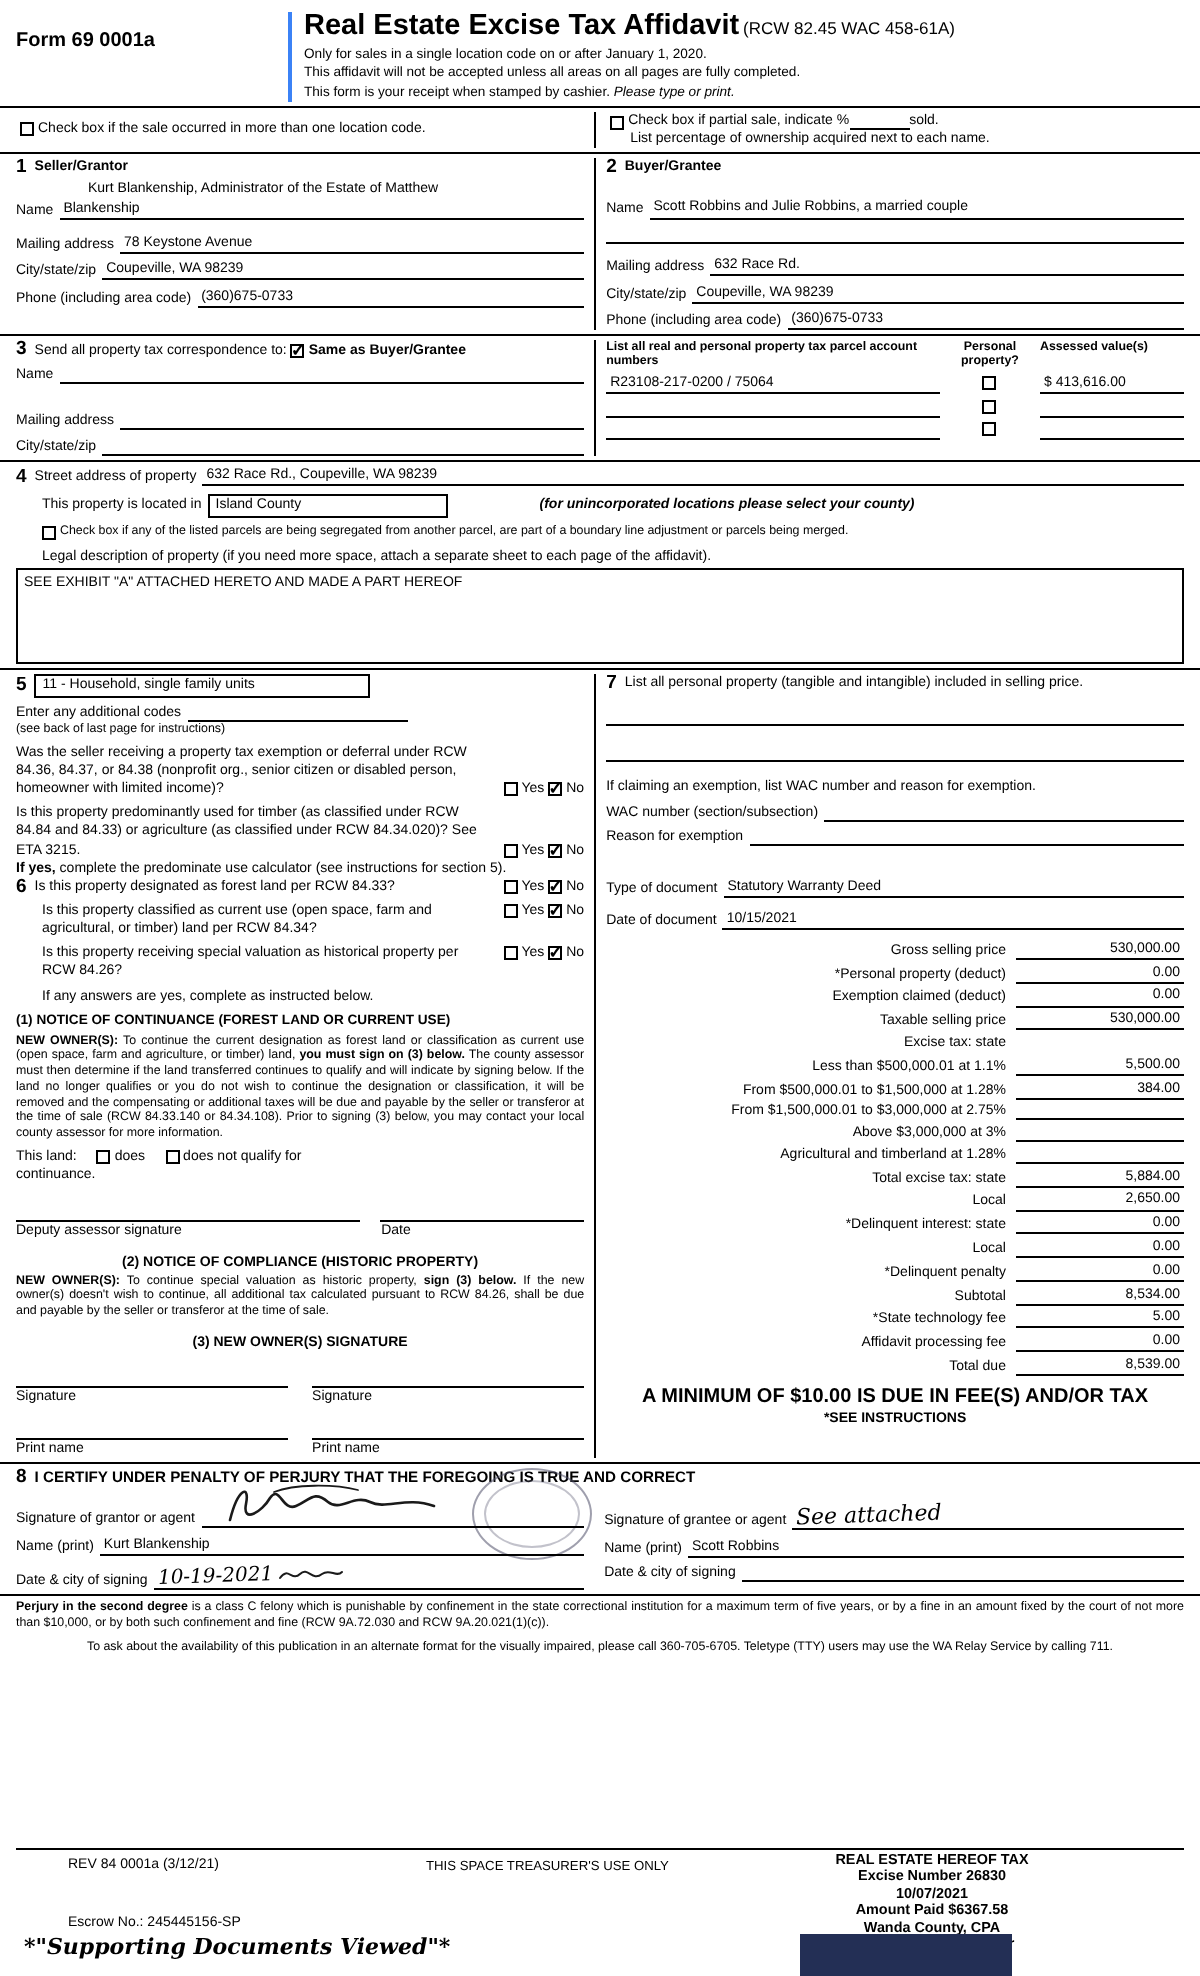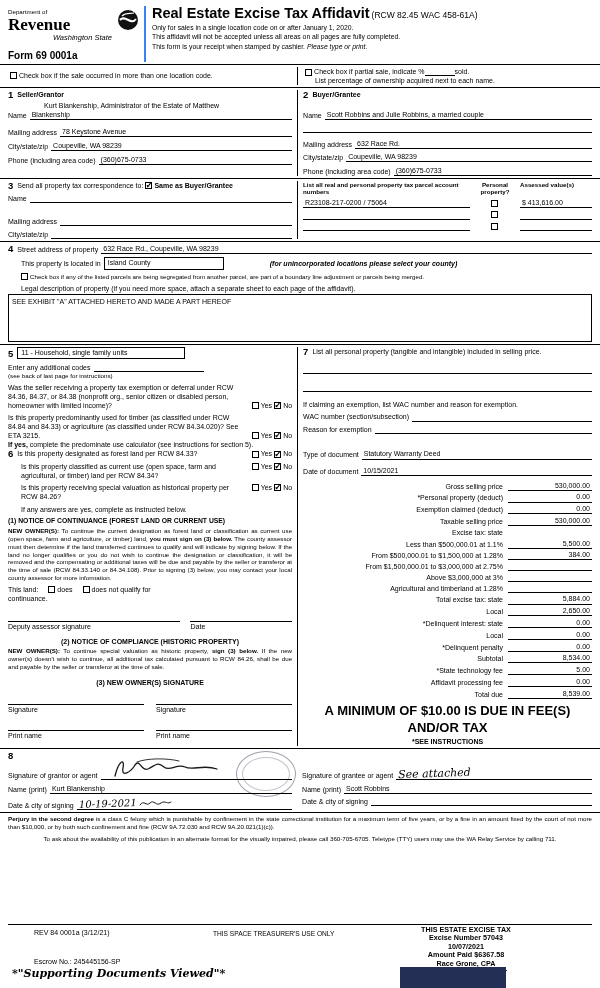--- a/index.html
+++ b/index.html
@@ -63,32 +63,20 @@
   .ftref{font-size:8.5px;font-weight:normal}
   .note{font-size:6.8px;line-height:1.35}
 </style>
 </head>
 <body>
 
 <div class="page">
 
   <div class="hdr">
     <div class="hdr-left">
-      <div class="logo-wrap">
-        <div>
-          <div class="sm">Department of</div>
-          <div class="agency">Revenue</div>
-          <div class="statel">Washington State</div>
-        </div>
-        <svg width="24" height="24" viewBox="0 0 24 24" style="margin-left:4px">
-          <circle cx="12" cy="12" r="10" fill="#111"></circle>
-          <path d="M4 12 C9 6,15 18,20 11" stroke="#fff" stroke-width="2" fill="none"></path>
-          <path d="M6 8 C10 4,14 6,18 5" stroke="#fff" stroke-width="1.2" fill="none"></path>
-        </svg>
-      </div>
       <div class="formno">Form 69 0001a</div>
     </div>
     <div class="hdr-right">
       <div>
         <span class="ftitle">Real Estate Excise Tax Affidavit</span>
         <span class="ftref">(RCW 82.45 WAC 458-61A)</span>
       </div>
       <div class="note" style="margin-top:2px">
         <div>Only for sales in a single location code on or after January 1, 2020.</div>
         <div>This affidavit will not be accepted unless all areas on all pages are fully completed.</div>
@@ -460,30 +448,31 @@
           <span class="mval">5.00</span>
         </div>
       <div class="mrow">
           <span class="mlab">Affidavit processing fee</span>
           <span class="mval">0.00</span>
         </div>
       <div class="mrow">
           <span class="mlab">Total due</span>
           <span class="mval">8,539.00</span>
         </div>
-      <div class="b center" style="font-size:13px;margin-top:4px">A MINIMUM OF $10.00 IS DUE IN FEE(S) AND/OR TAX</div>
+      <div class="b center" style="font-size:10px;margin-top:4px">A MINIMUM OF $10.00 IS DUE IN FEE(S) AND/OR TAX</div>
       <div class="b center">*SEE INSTRUCTIONS</div>
     </div>
   </div>
 
   <div class="hr"></div>
 
   <div class="s8">
     <div class="rowt">
       <span class="secnum">8</span>
+      <span class="b" style="font-size:7.6px">I CERTIFY UNDER PENALTY OF PERJURY THAT THE FOREGOING IS TRUE AND CORRECT</span>
     </div>
     <div class="stampc"></div>
     <div class="cols" style="margin-top:8px">
       <div class="cl">
         <div class="row">
             <span class="lab">Signature of grantor or agent</span>
           <span class="ul" style="min-height:12px">
             <svg class="sigsvg" viewBox="0 0 120 26">
               <path d="M8 20 C12 4 18 2 16 12 C14 22 24 16 28 9 C33 2 34 16 41 13 C48 10 50 5 57 11 C63 16 70 7 78 11 C86 15 96 8 110 13" fill="none" stroke="#1a1a1a" stroke-width="1.3" stroke-linecap="round"></path>
               <path d="M30 6 C40 2 60 2 72 5" fill="none" stroke="#1a1a1a" stroke-width="0.9" stroke-linecap="round"></path>
@@ -527,25 +516,25 @@
 
   <div class="sm" style="text-align:justify">
     <span class="b">Perjury in the second degree</span><span> is a class C felony which is punishable by confinement in the state correctional institution for a maximum term of five years, or by a fine in an amount fixed by the court of not more than $10,000, or by both such confinement and fine (RCW 9A.72.030 and RCW 9A.20.021(1)(c)).</span>
   </div>
   <div class="sm center" style="margin-top:4px;padding:0 30px">To ask about the availability of this publication in an alternate format for the visually impaired, please call 360-705-6705. Teletype (TTY) users may use the WA Relay Service by calling 711.</div>
 
   <div class="footer">
     <div class="f-rev">REV 84 0001a (3/12/21)</div>
     <div class="f-treas">THIS SPACE TREASURER'S USE ONLY</div>
     <div class="f-stamp">
-      <div>THIS ESTATE EXCISE TAX</div>
-      <div>Excise Number 57043</div>
+      <div>REAL ESTATE HEREOF TAX</div>
+      <div>Excise Number 26830</div>
       <div>10/07/2021</div>
       <div>Amount Paid $6367.58</div>
-      <div>Race Grone, CPA</div>
+      <div>Wanda County, CPA</div>
       <div>Island County Treasurer</div>
     </div>
     <div class="f-escrow">Escrow No.: 245445156-SP</div>
     <div class="f-hand hand2">*"Supporting Documents Viewed"*</div>
     <div class="f-navy"></div>
   </div>
 
 </div>
 
 </body></html>

